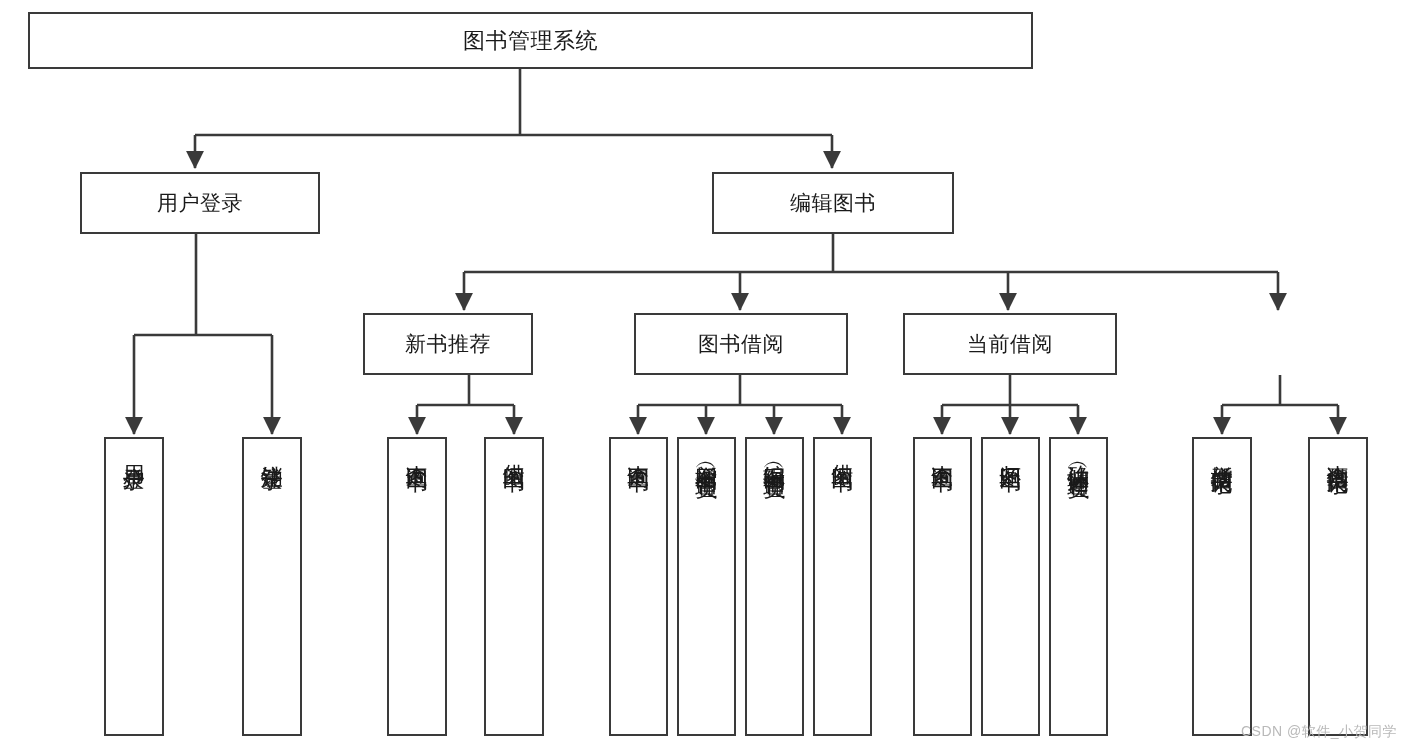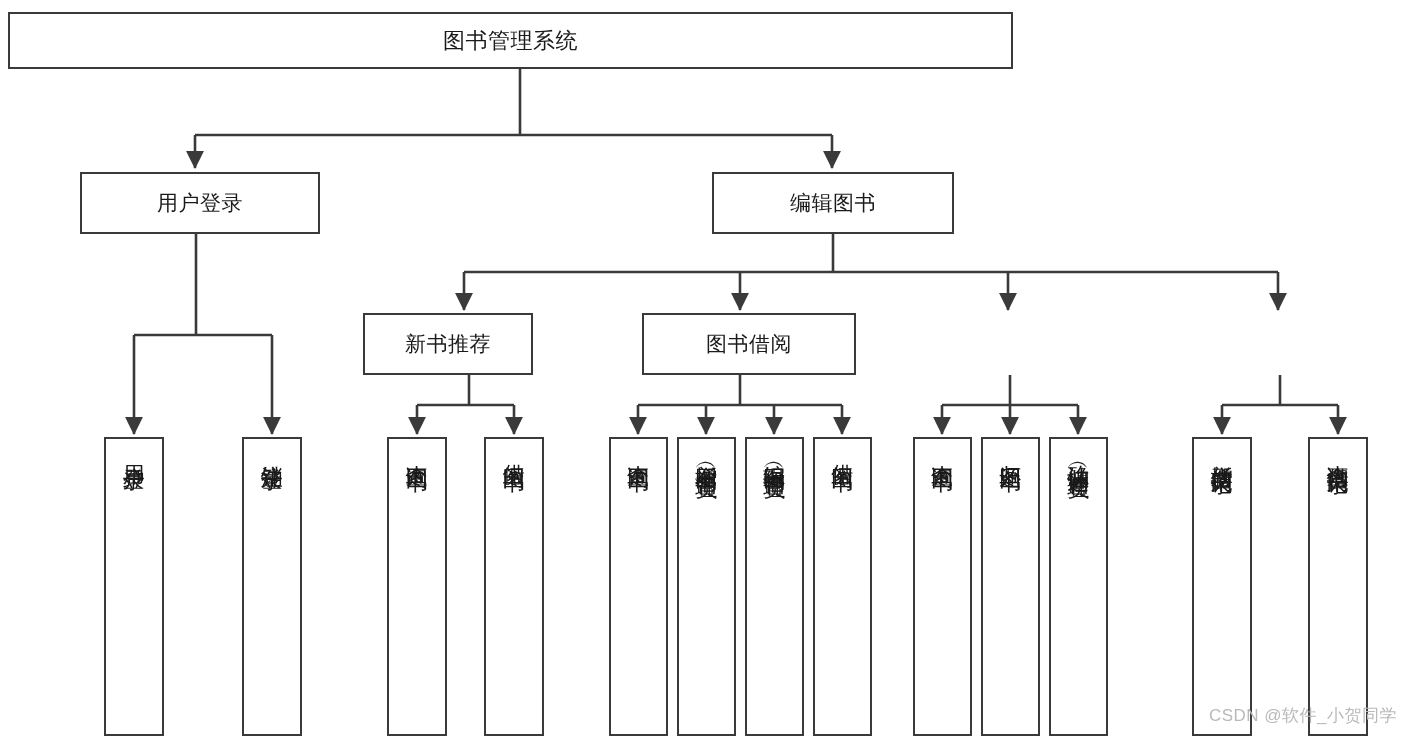--- a/index.html
+++ b/index.html
@@ -54,22 +54,22 @@
     font-size: 22px;
     line-height: 1.15;
     letter-spacing: 2px;
     white-space: normal;
     max-height: 282px;
   }
   .node.root .node-label { font-size: 22px; }
   #watermark {
     position: absolute;
     right: 8px;
-    bottom: 20px;
-    font-size: 17px;
+    bottom: 6px;
+    font-size: 14px;
     color: #b9b9b9;
     letter-spacing: 0.5px;
     white-space: nowrap;
     user-select: none;
   }
 </style>
 </head>
 <body>
 
 <div id="canvas">
@@ -117,36 +117,39 @@
       <path d="M 1010 405 L 1010 434" marker-end="url(#arrow)"></path>
       <path d="M 1078 405 L 1078 434" marker-end="url(#arrow)"></path>
 
       <path d="M 1280 375 L 1280 405"></path>
       <path d="M 1222 405 L 1338 405"></path>
       <path d="M 1222 405 L 1222 434" marker-end="url(#arrow)"></path>
       <path d="M 1338 405 L 1338 434" marker-end="url(#arrow)"></path>
     </g>
   </svg>
 
-  <div class="node root" style="left:8px; top:12px; width:1005px; height:57px;">
+  <div class="node root" style="left:28px; top:12px; width:1005px; height:57px;">
     <span class="node-label">图书管理系统</span>
   </div>
 
   <div class="node" style="left:80px; top:172px; width:240px; height:62px;">
     <span class="node-label">用户登录</span>
   </div>
   <div class="node" style="left:712px; top:172px; width:242px; height:62px;">
     <span class="node-label">编辑图书</span>
   </div>
 
   <div class="node" style="left:363px; top:313px; width:170px; height:62px;">
     <span class="node-label">新书推荐</span>
   </div>
-  <div class="node" style="left:634px; top:313px; width:214px; height:62px;margin-left:8px;">
+  <div class="node" style="left:634px; top:313px; width:214px; height:62px;">
     <span class="node-label">图书借阅</span>
+  </div>
+  <div class="node" style="left:903px; top:313px; width:214px; height:62px;">
+    <span class="node-label">当前借阅</span>
   </div>
 
   <div class="node leaf" style="left:104px; top:437px; width:60px; height:299px;">
     <span class="node-label">用户登录</span>
   </div>
   <div class="node leaf" style="left:242px; top:437px; width:60px; height:299px;">
     <span class="node-label">注销登录</span>
   </div>
 
   <div class="node leaf" style="left:387px; top:437px; width:60px; height:299px;">

